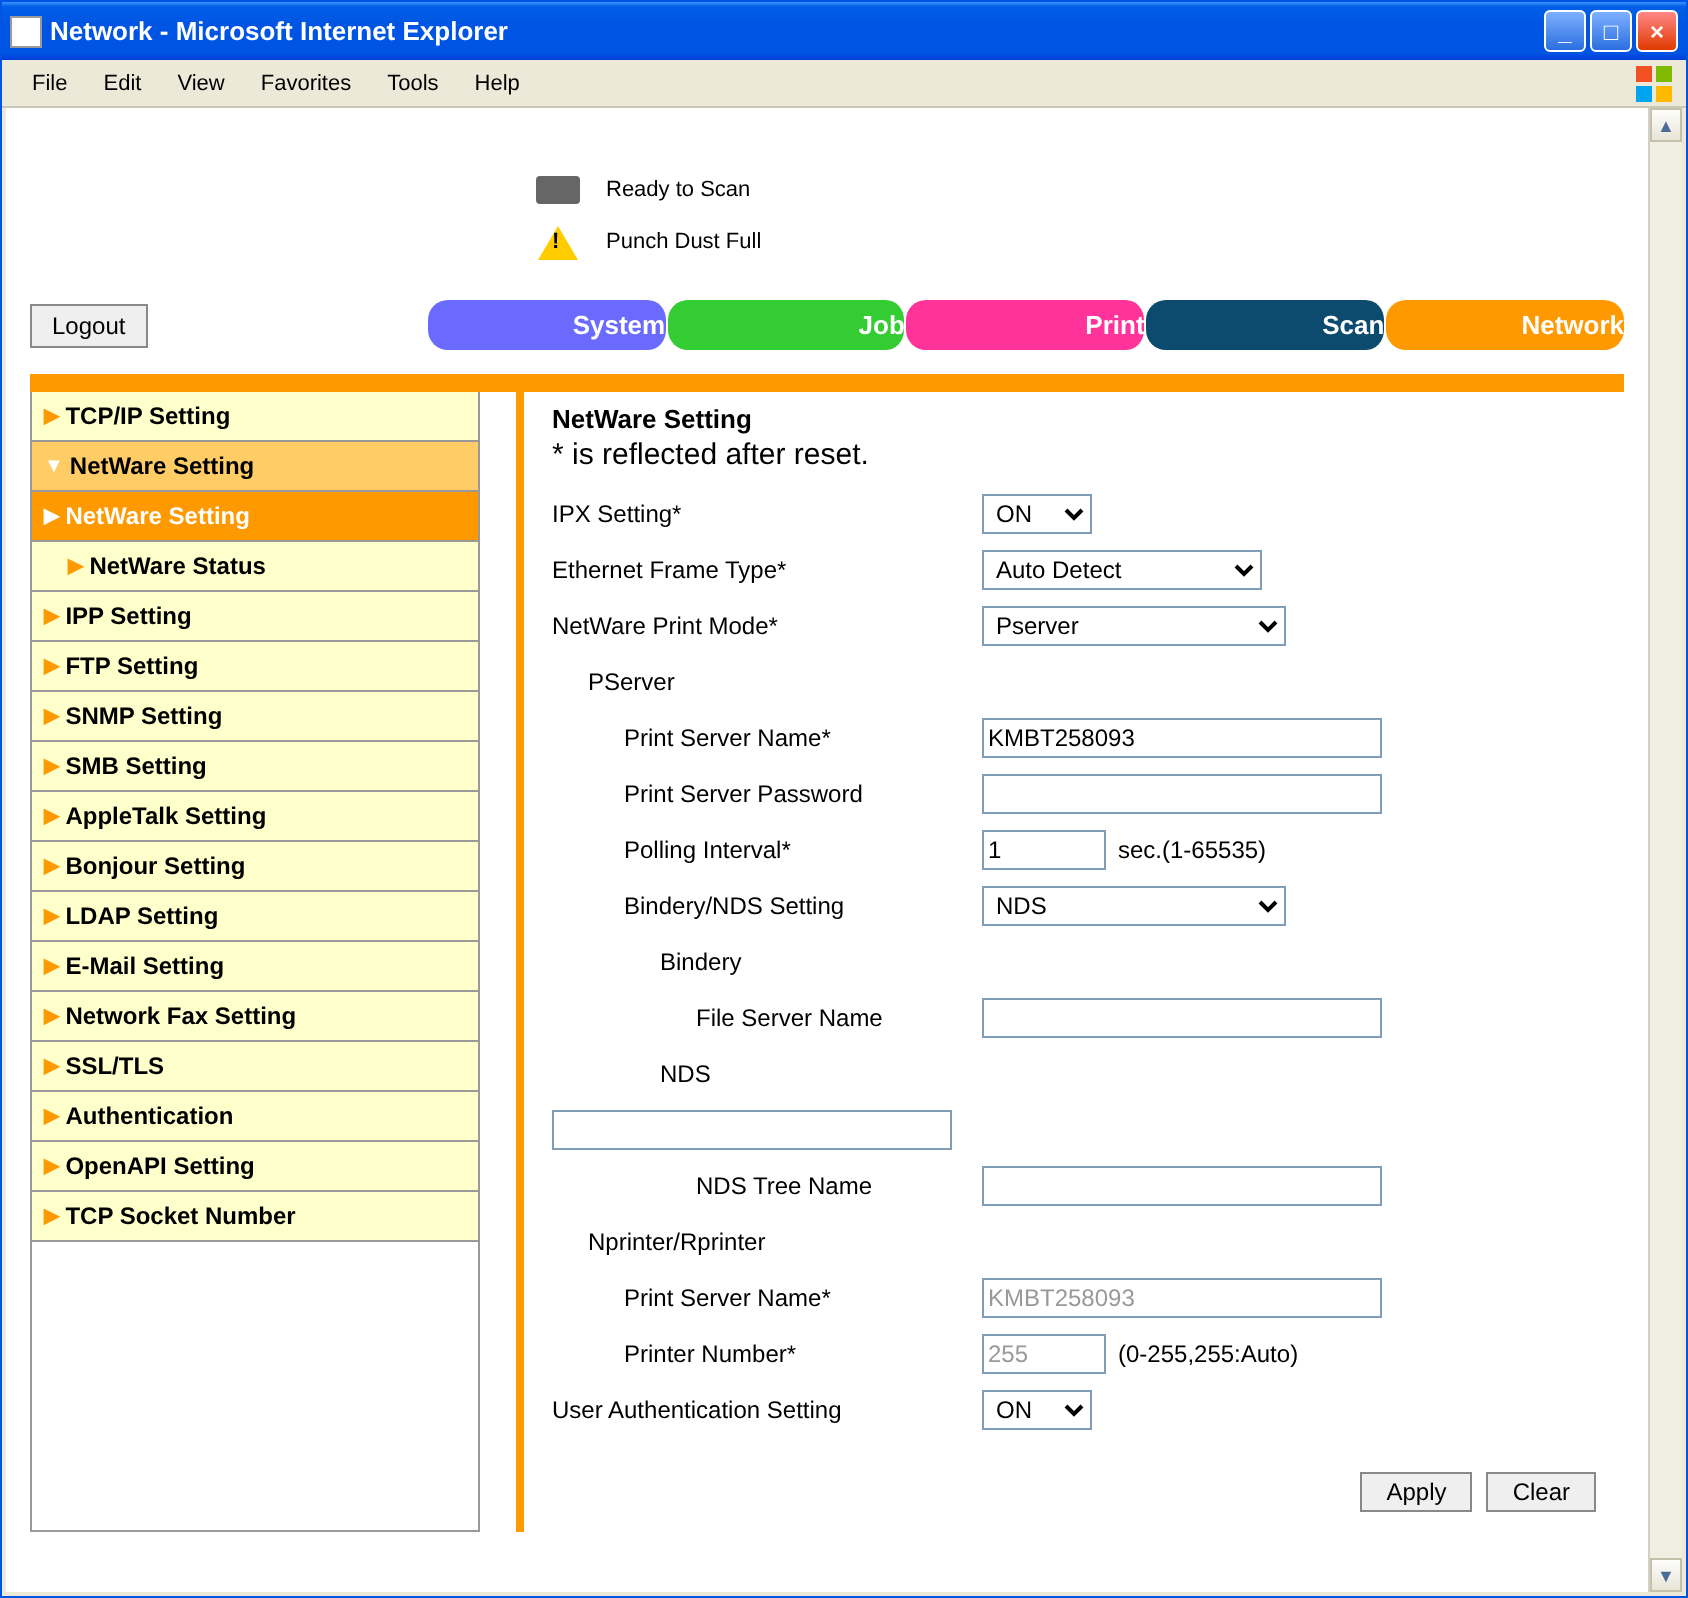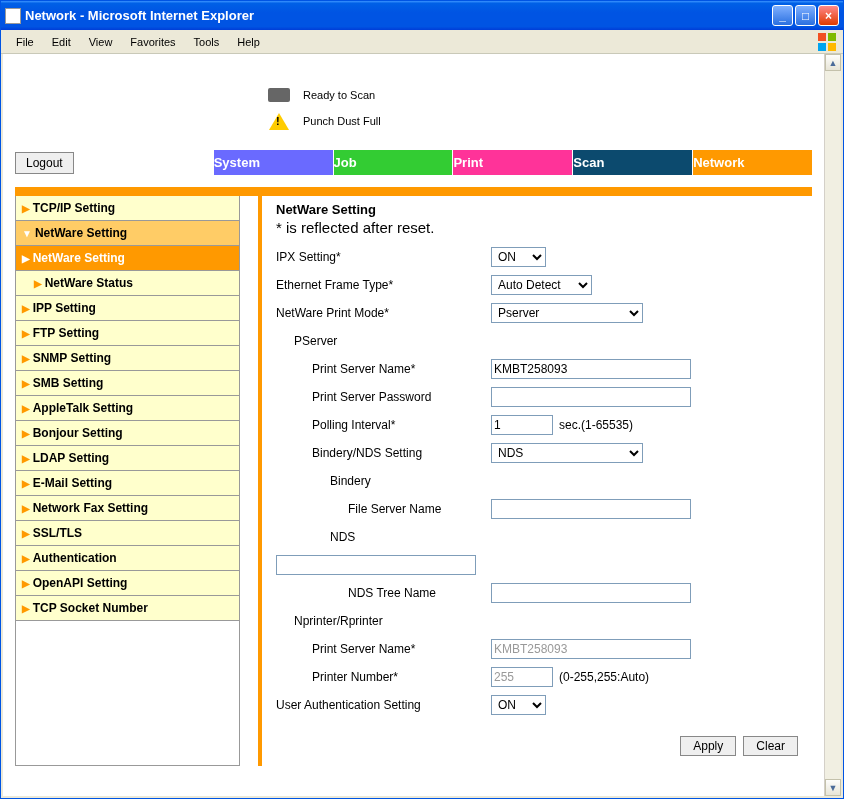--- a/index.html
+++ b/index.html
@@ -118,26 +118,27 @@
 .logout-btn {
   border:1px solid #888;
   background:#efefef;
   padding:3px 10px;
   font-size:12px;
   margin-right: 140px;
 }
 .tabs { display:flex; flex:1; }
 .tab {
   flex:1;
-  text-align:left;
+  text-align:right;
   color:#fff;
   font-weight:bold;
   font-size:13px;
   padding:5px 0;
   border-right:1px solid #fff;
+  border-radius:10px;
 }
 .tab:last-child{border-right:none;}
 .orange-divider {
   height:9px;
   background:#ff9900;
   margin:0 0 0 0;
 }
 .main-cols { display:flex; margin-top:0; }
 .sidebar {
   width:225px;
@@ -181,21 +182,21 @@
 .form-label.indent3 { padding-left:54px; }
 .form-label.indent4 { padding-left:72px; }
 .sel, .txt {
   font-size:12px;
   border:1px solid #7f9db9;
   background:#fff;
   padding:1px 2px;
   height:20px;
 }
 .sel.sm { width:55px; }
-.sel.md { width:101px; }
+.sel.md { width:140px; }
 .sel.lg { width:152px; }
 .txt.md { width:200px; }
 .txt.sm { width:62px; }
 .txt.readonly { color:#999; background:#fff; }
 .suffix { margin-left:6px; font-size:12px; }
 .btn-row { text-align:right; margin-top:18px; padding-right:6px; }
 .btn {
   border:1px solid #888;
   background:#efefef;
   padding:2px 12px;

